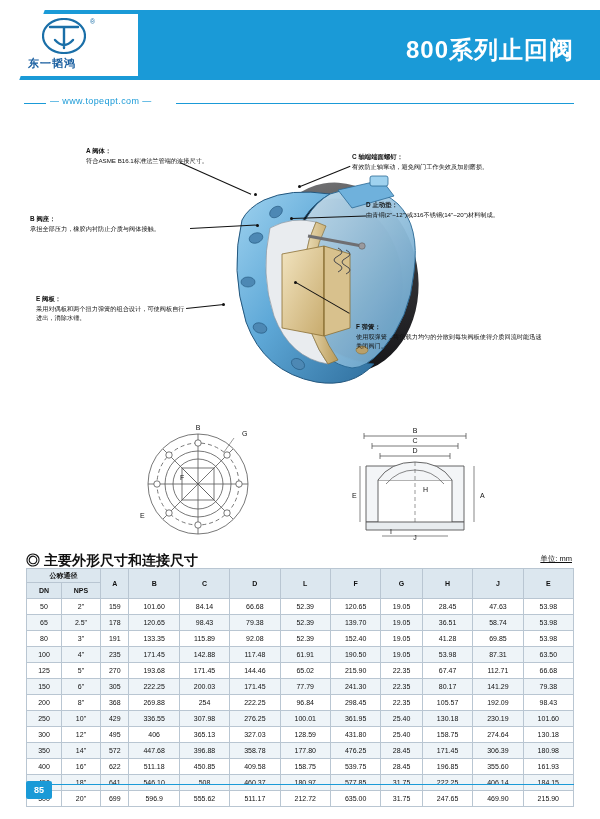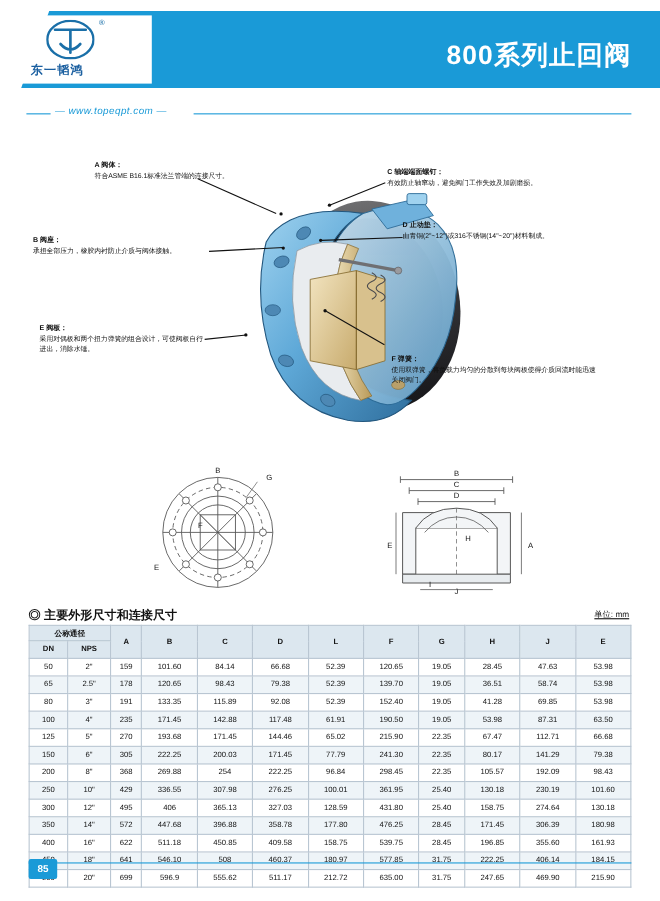--- a/index.html
+++ b/index.html
@@ -43,21 +43,21 @@
     font-size:11px;font-weight:bold;color:#1a5fa0;letter-spacing:1px;
   }
   .header-title{
     position:absolute;right:26px;top:34px;
     color:#ffffff;font-size:24px;font-weight:bold;letter-spacing:1px;
     z-index:6;
   }
 
   
   .urlbar{
-    position:absolute;left:0;top:92px;width:600px;height:24px;font-style:italic;
+    position:absolute;left:0;top:92px;width:600px;height:24px;
   }
   .urlbar .line-left{
     position:absolute;left:24px;top:11px;width:22px;height:1px;background:#1a9ad7;
   }
   .urlbar .url{
     position:absolute;left:50px;top:4px;font-size:9px;color:#1a9ad7;
     letter-spacing:.4px;
   }
   .urlbar .line-right{
     position:absolute;left:176px;top:11px;right:26px;height:1px;background:#1a9ad7;
@@ -87,21 +87,21 @@
 
   
   .dimdraw{
     position:absolute;left:0;top:418px;width:600px;height:130px;
   }
   .dim-left{position:absolute;left:138px;top:4px;width:130px;height:122px;}
   .dim-right{position:absolute;left:330px;top:4px;width:170px;height:122px;}
 
   
   .sec-title{
-    position:absolute;left:26px;top:552px;font-size:11px;font-weight:bold;color:#111;
+    position:absolute;left:26px;top:552px;font-size:14px;font-weight:bold;color:#111;
   }
   .unit{
     position:absolute;right:28px;top:554px;font-size:7.5px;color:#111;text-decoration:underline;
   }
   .tablewrap{
     position:absolute;left:26px;top:568px;width:548px;
   }
   table{
     border-collapse:collapse;width:548px;font-size:7px;
   }

